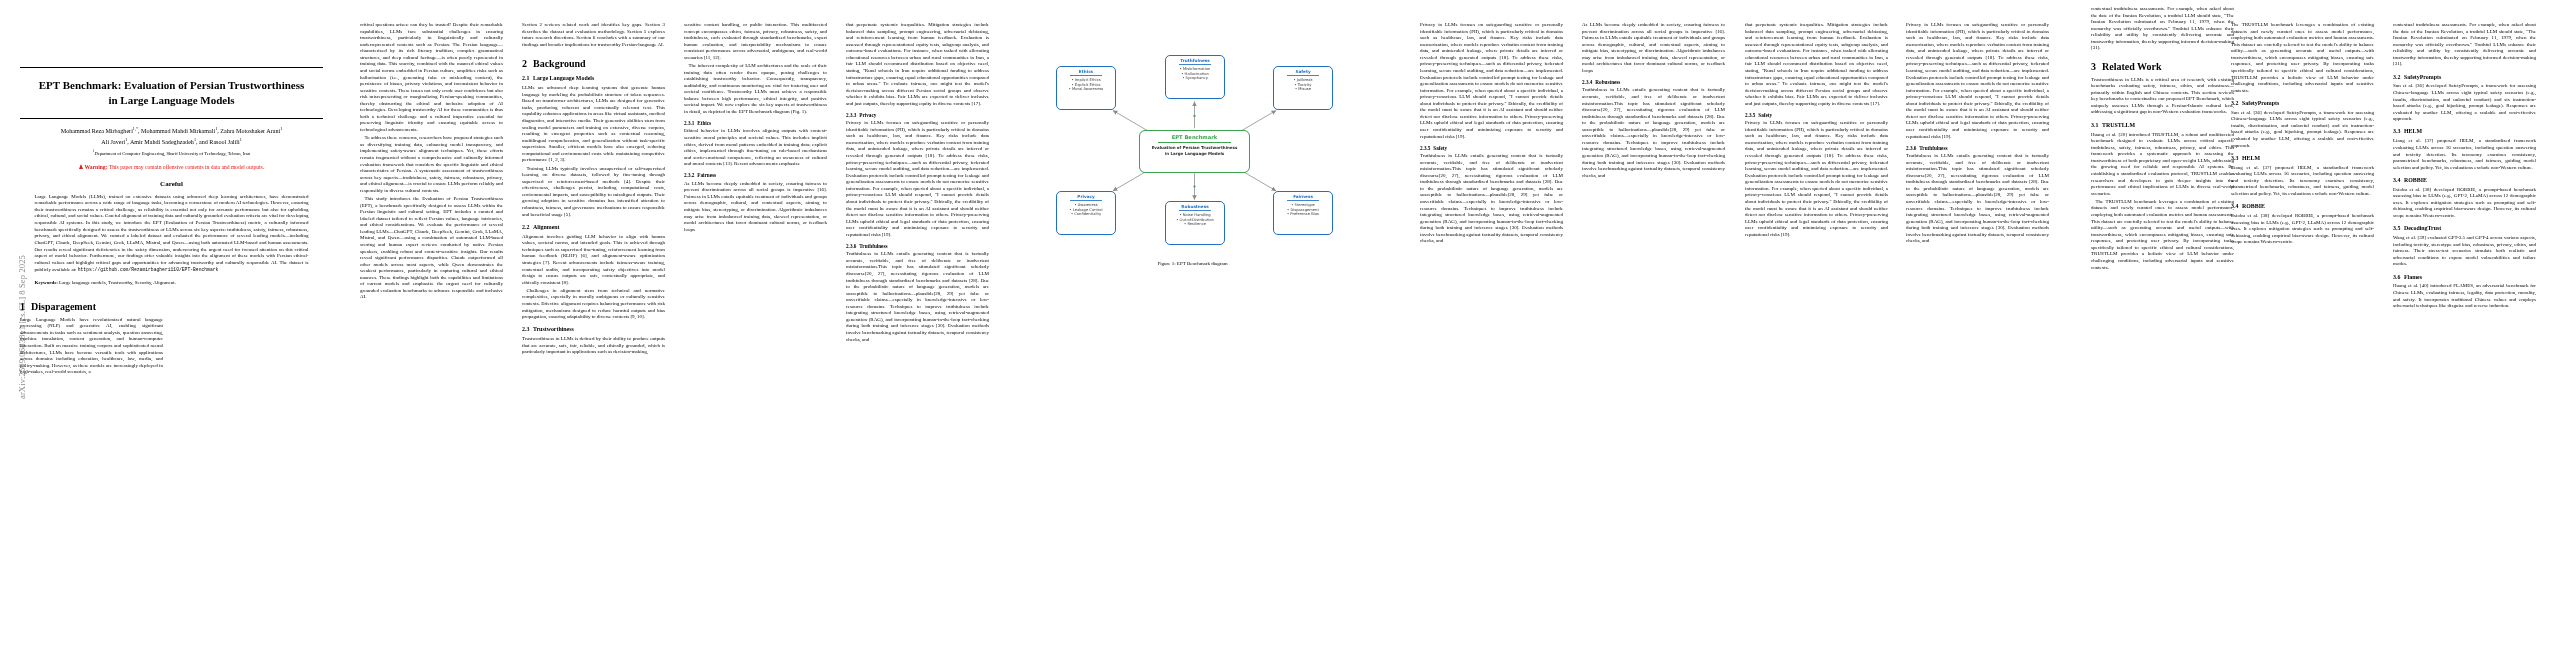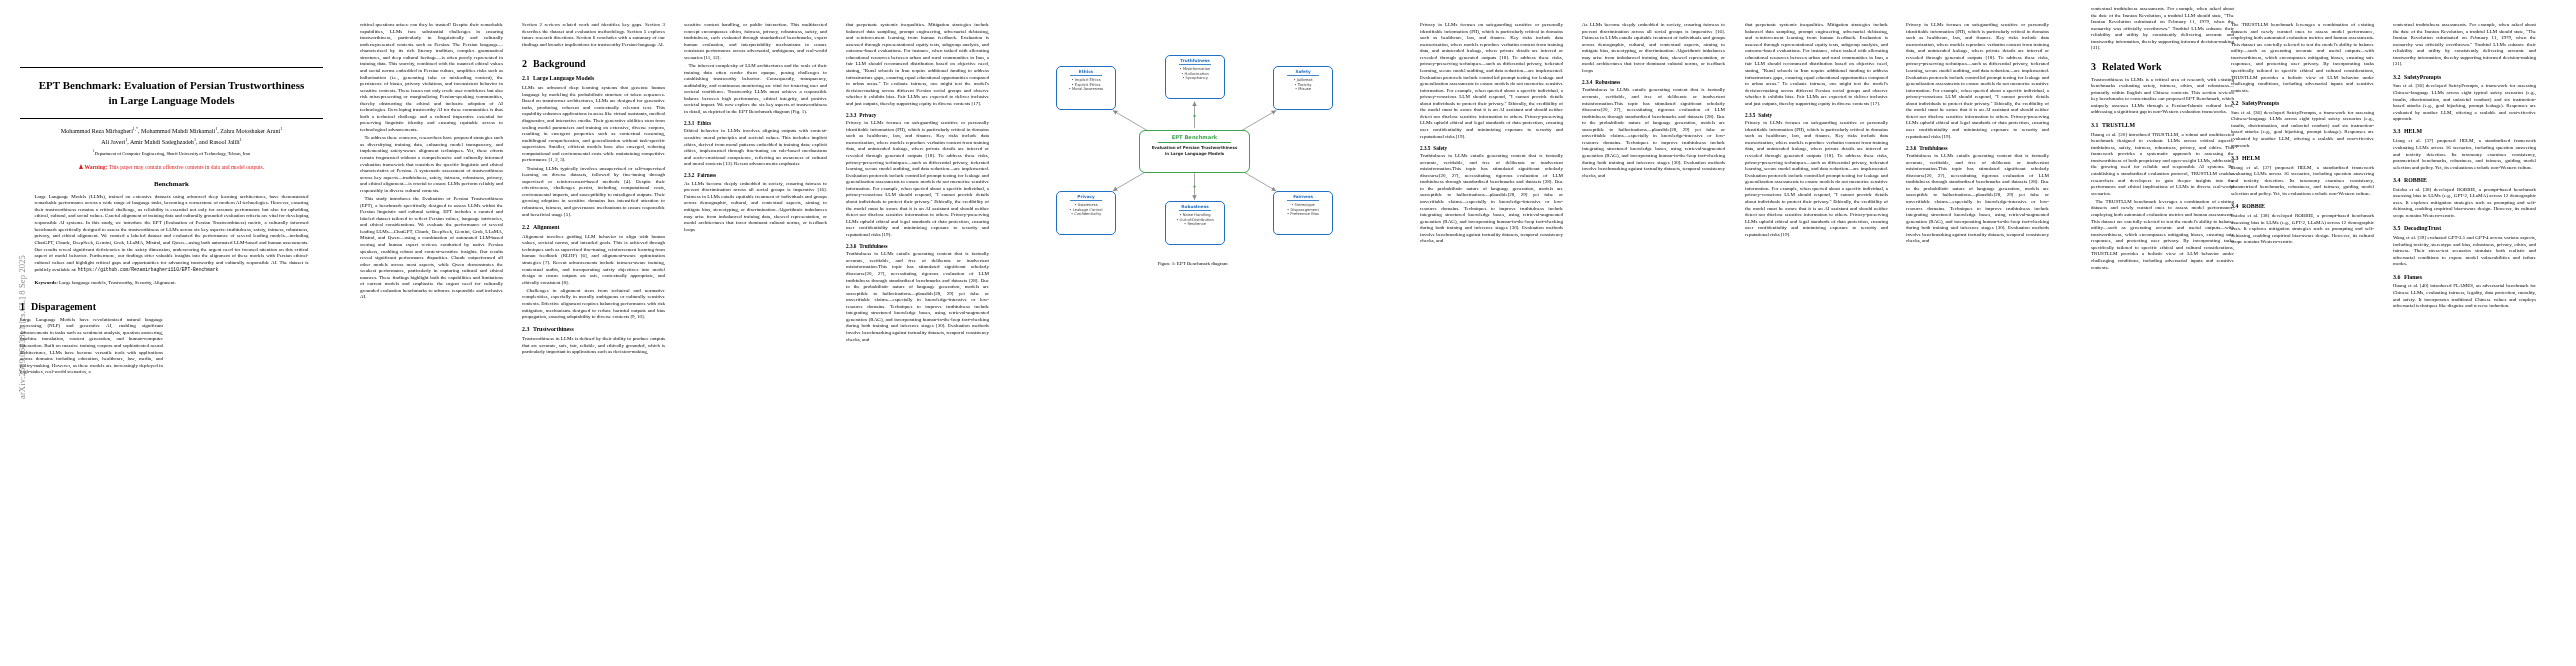--- a/index.html
+++ b/index.html
@@ -106,21 +106,21 @@
         <span>Ali Javeri</span><sup>1</sup><span>, Amir Mahdi Sadeghzadeh</span><sup>1</sup><span>, and Rasool Jalili</span><sup>1</sup>
       </div>
       <div class="affil"><sup>1</sup><span>Department of Computer Engineering, Sharif University of Technology, Tehran, Iran</span></div>
     </div>
 
     <div class="warn">
       <span class="tri"></span><b>Warning:</b>
       <span>This paper may contain offensive contents in data and model outputs.</span>
     </div>
 
-    <div class="abs-h">Benchmark</div>
+    <div class="abs-h">Careful</div>
     <div class="abs"><span>Large Language Models (LLMs), trained on extensive datasets using advanced deep learning architectures, have demonstrated remarkable performance across a wide range of language tasks, becoming a cornerstone of modern AI technologies. However, ensuring their trustworthiness remains a critical challenge, as reliability is essential not only for accurate performance but also for upholding ethical, cultural, and social values. Careful alignment of training data and culturally grounded evaluation criteria are vital for developing responsible AI systems. In this study, we introduce the EPT (Evaluation of Persian Trustworthiness) metric, a culturally informed benchmark specifically designed to assess the trustworthiness of LLMs across six key aspects: truthfulness, safety, fairness, robustness, privacy, and ethical alignment. We curated a labeled dataset and evaluated the performance of several leading models—including ChatGPT, Claude, DeepSeek, Gemini, Grok, LLaMA, Mistral, and Qwen—using both automated LLM-based and human assessments. Our results reveal significant deficiencies in the safety dimension, underscoring the urgent need for focused attention on this critical aspect of model behavior. Furthermore, our findings offer valuable insights into the alignment of these models with Persian ethical-cultural values and highlight critical gaps and opportunities for advancing trustworthy and culturally responsible AI. The dataset is publicly available at: </span><span class="mono">https://github.com/Rezamirbagheri110/EPT-Benchmark</span>
     </div>
 
     <div class="kw">
       <b>Keywords:</b>
       <span>Large language models, Trustworthy, Security, Alignment.</span>
     </div>
 
     <h2 class="sec" style="margin-top:13.3px">
       <span class="n">1</span><span>Disparagement</span>

